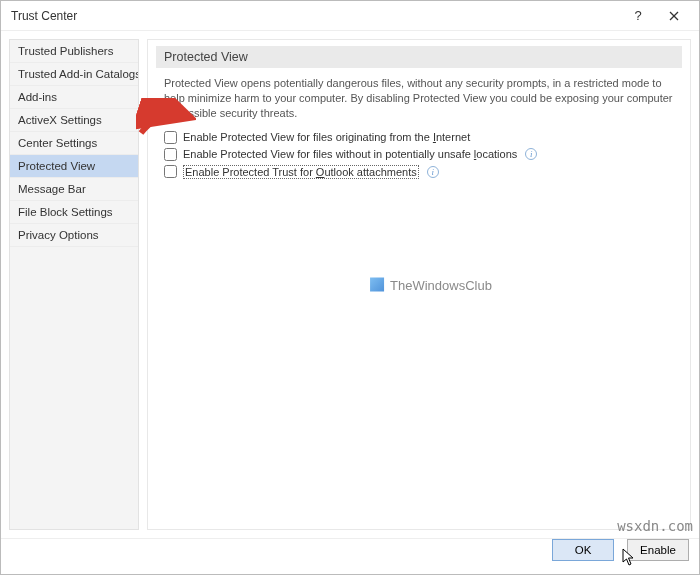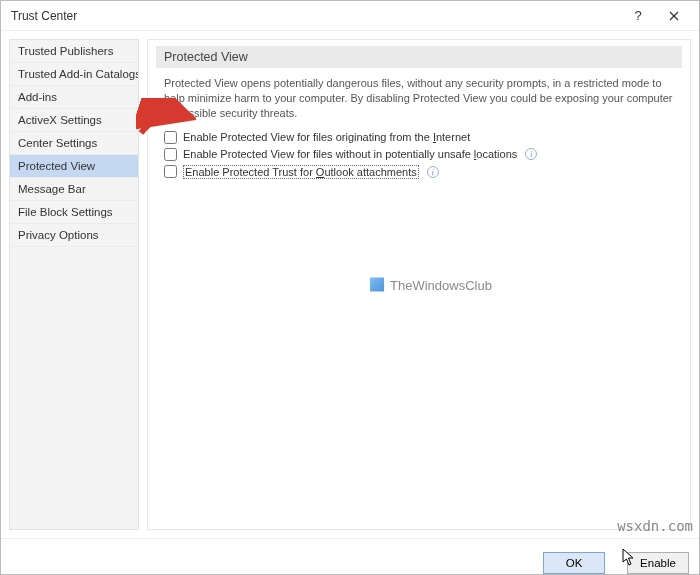--- a/index.html
+++ b/index.html
@@ -73,21 +73,21 @@
     display: flex; align-items: center; gap: 6px;
     color: #8a8a8a; font-size: 13px; pointer-events: none; margin-left: 12px;
   }
   .watermark .wicon {
     width: 14px; height: 14px;
     background: linear-gradient(135deg,#6fb6f0,#3d87d6);
     opacity: .9;
   }
   .footer {
     height: 36px; display: flex; justify-content: flex-end;
-    align-items: flex-end; gap: 22px; padding: 0 10px;
+    align-items: flex-start; gap: 13px; padding: 0 10px;
     border-top: 1px solid #eee;
   }
   .btn {
     min-width: 62px; height: 22px; font-size: 11.5px;
     border: 1px solid #adadad; background: #f0f0f0;
     display: inline-flex; align-items: center; justify-content: center;
     padding: 0 10px;
   }
   .btn.primary { background: #dbe7f6; border-color: #7aa7d9; }
   .arrow {

